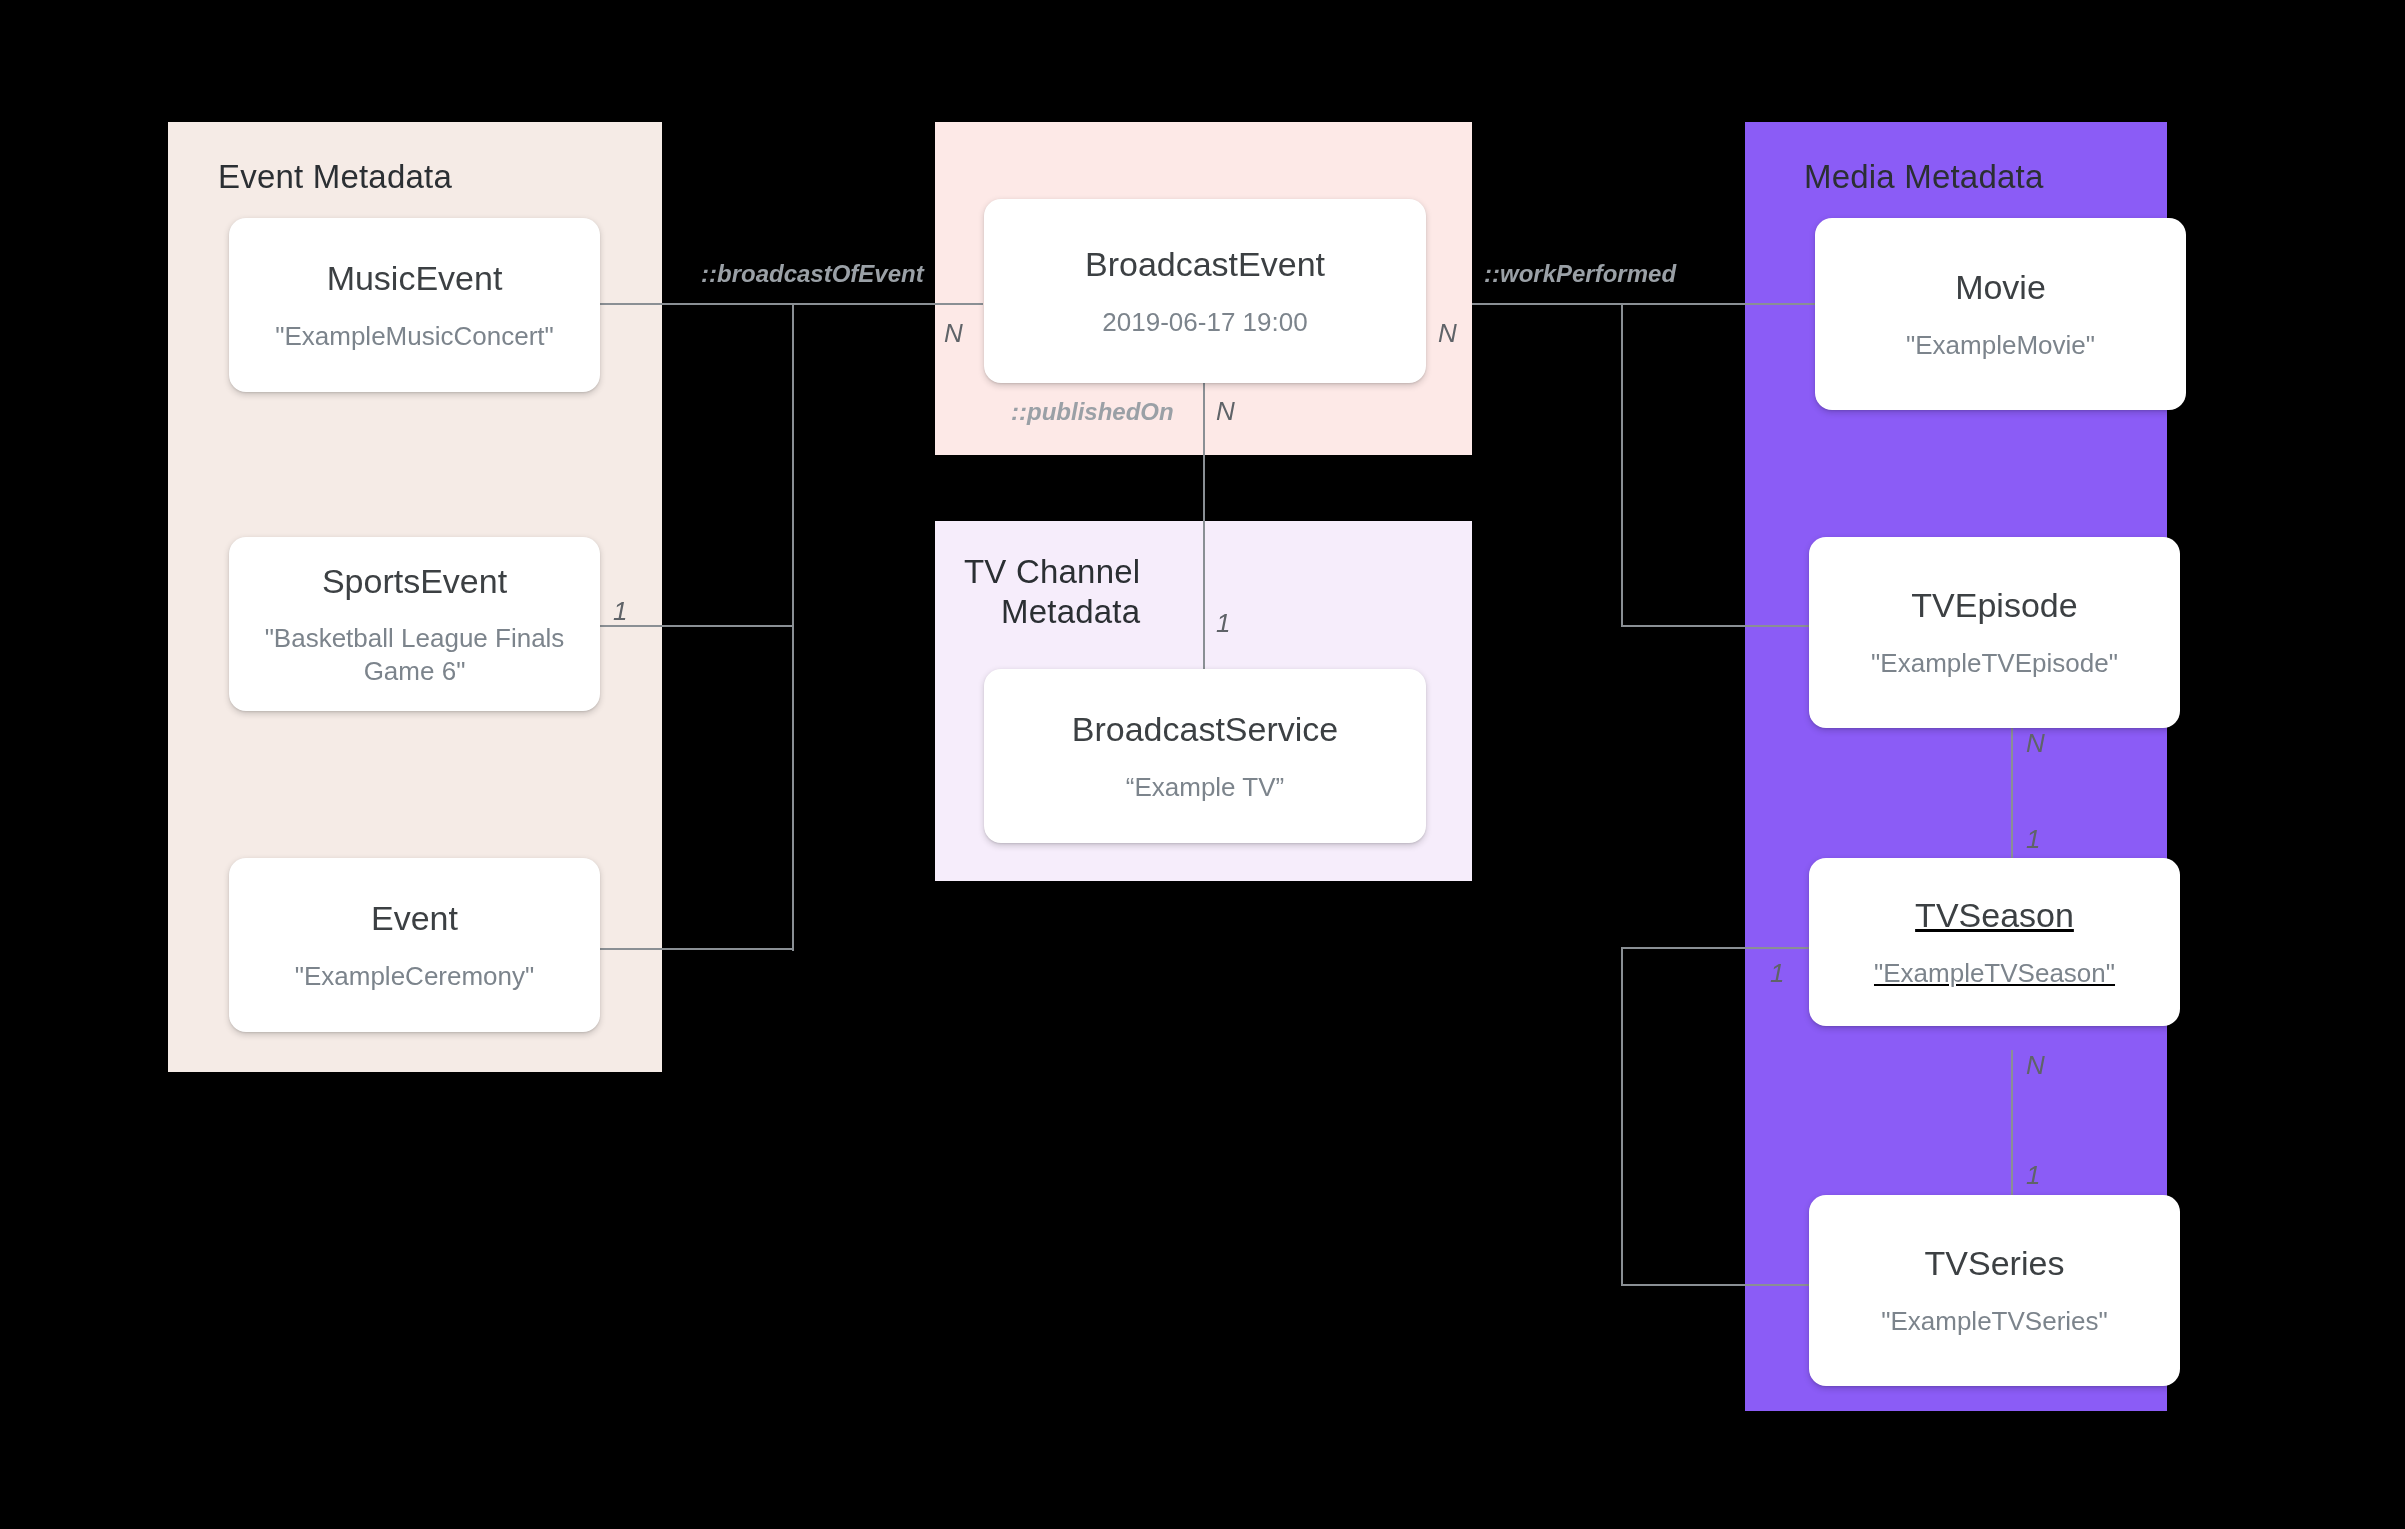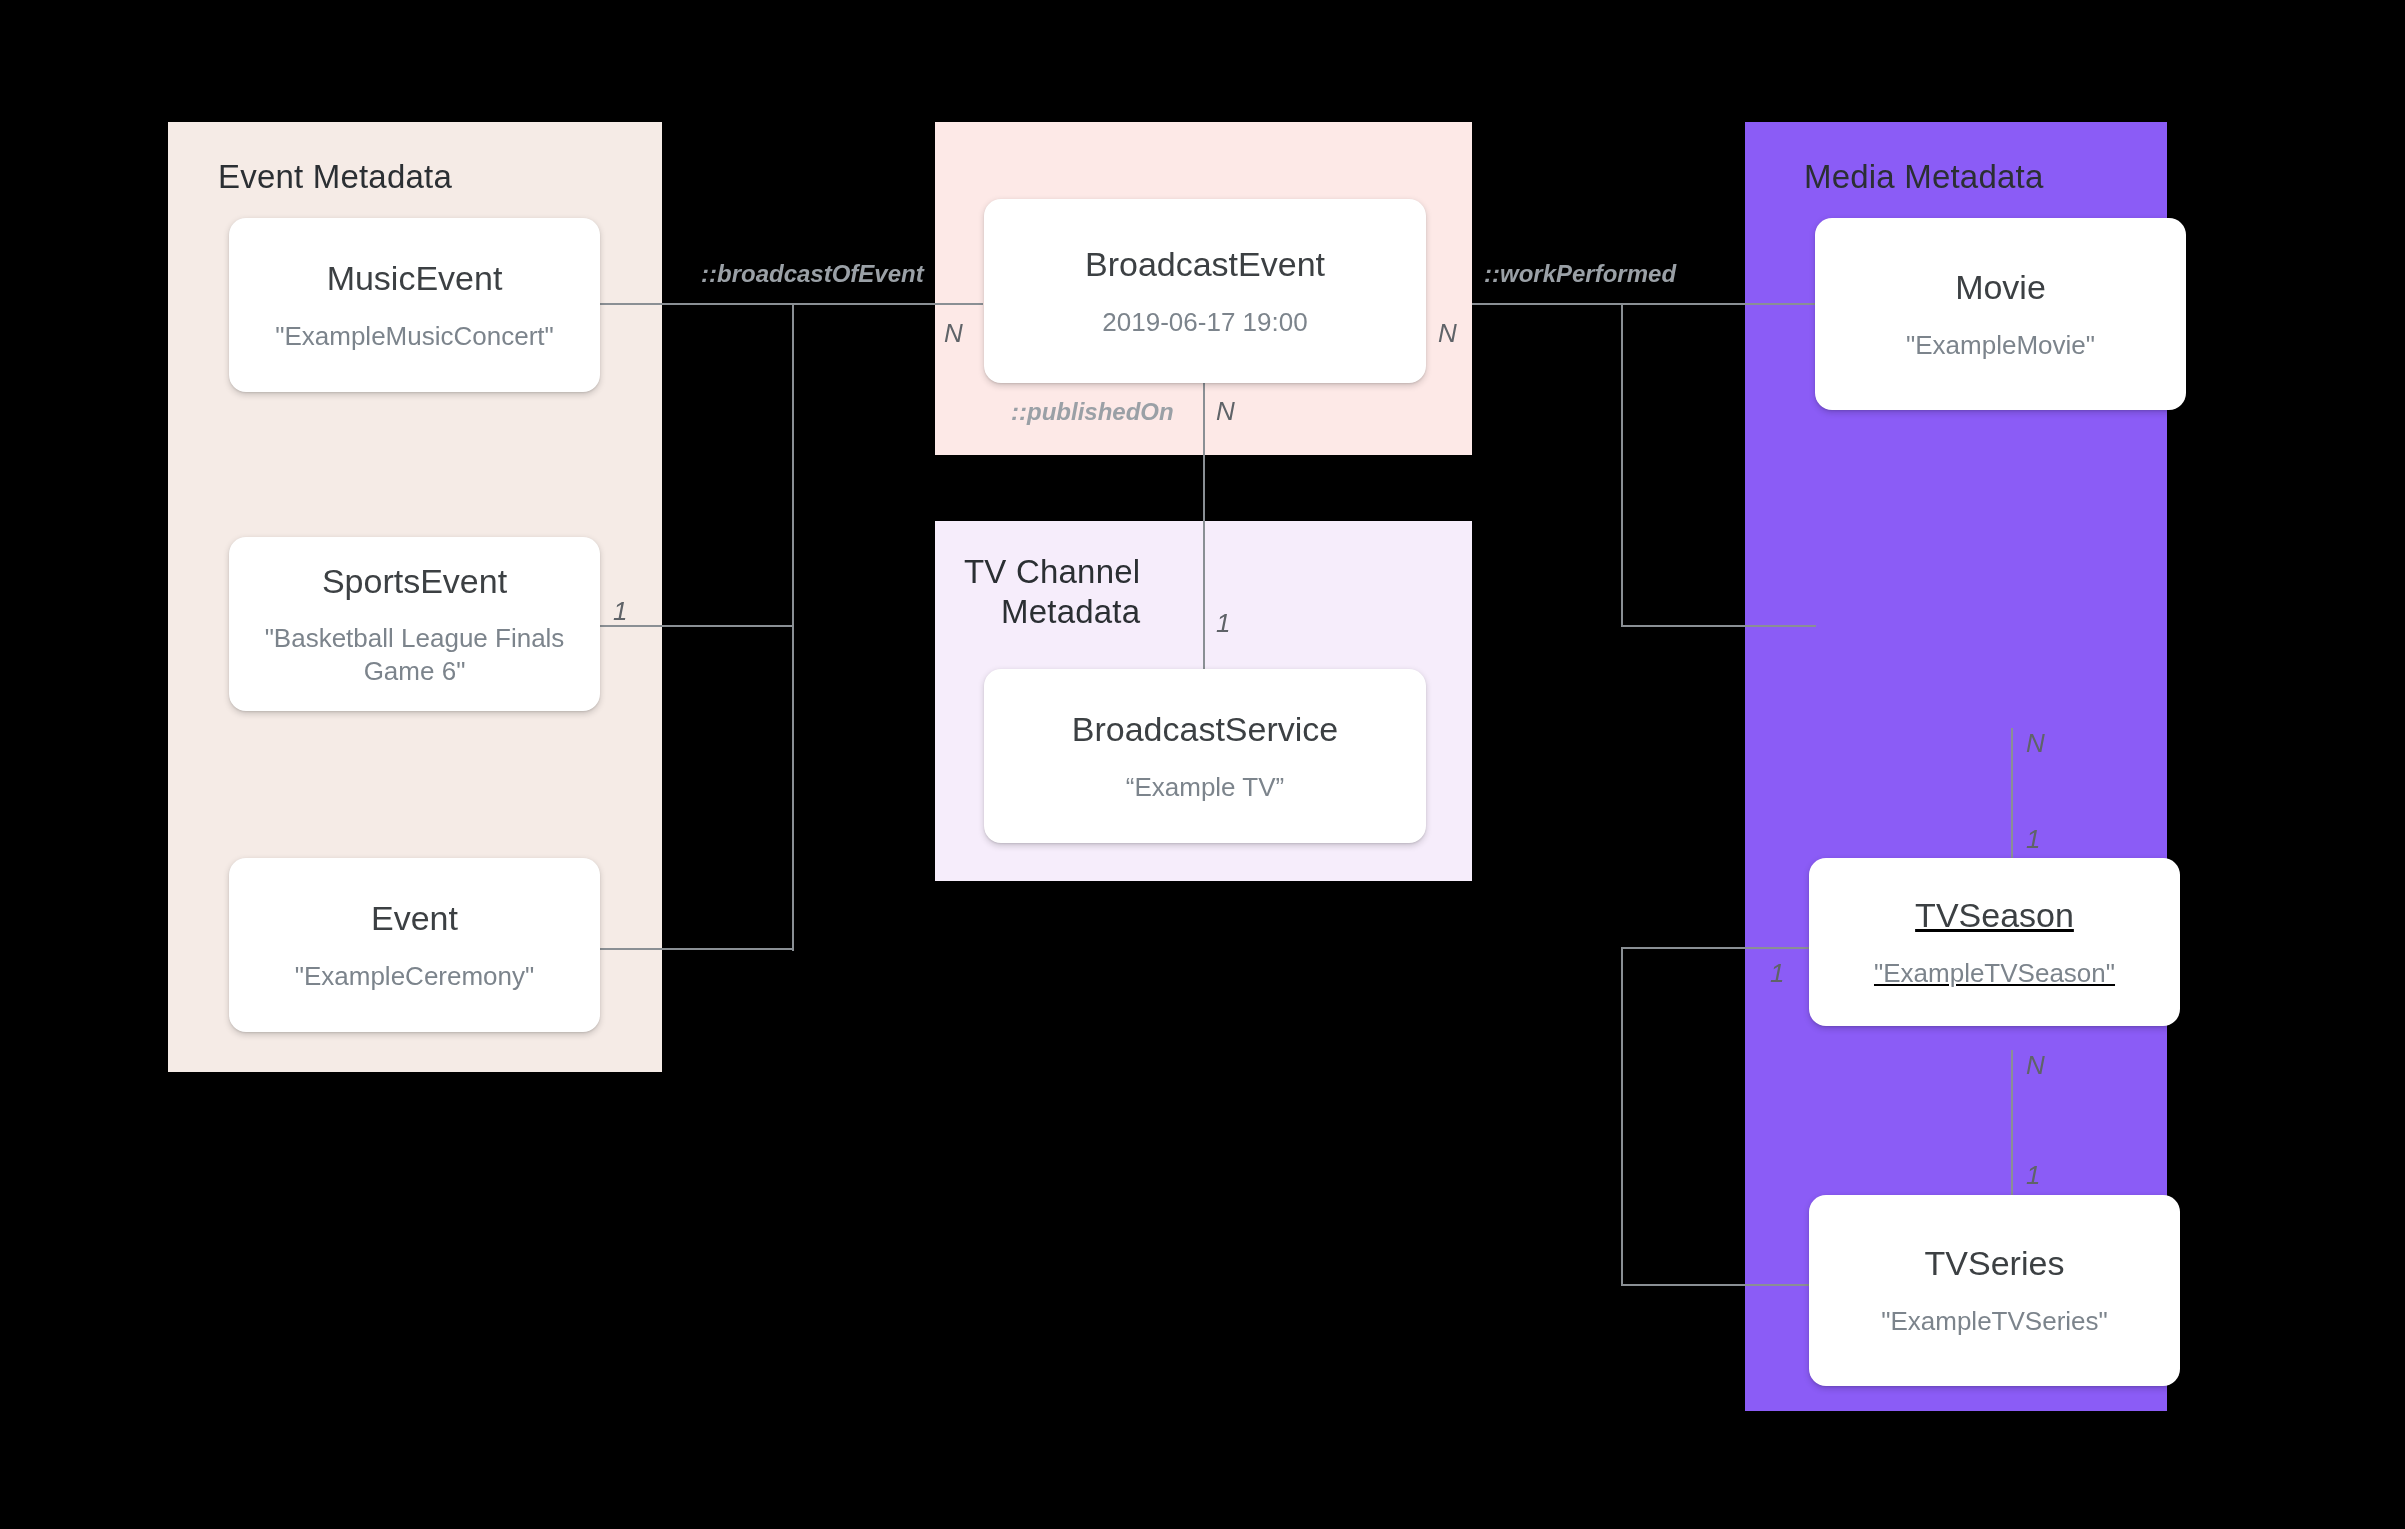--- a/index.html
+++ b/index.html
@@ -100,20 +100,24 @@
   <div class="card" style="left:984px;top:669px;width:442px;height:174px;">
     <div class="card-title">BroadcastService</div>
     <div class="card-sub">“Example TV”</div>
   </div>
 
   <div class="card" style="left:1815px;top:218px;width:371px;height:192px;">
     <div class="card-title">Movie</div>
     <div class="card-sub">"ExampleMovie"</div>
   </div>
 
+  <div class="card" style="left:1809px;top:537px;width:371px;height:191px;">
+    <div class="card-title">TVEpisode</div>
+    <div class="card-sub">"ExampleTVEpisode"</div>
+  </div>
 
   <div class="card" style="left:1809px;top:858px;width:371px;height:168px;text-decoration:underline;">
     <div class="card-title">TVSeason</div>
     <div class="card-sub">"ExampleTVSeason"</div>
   </div>
 
   <div class="card" style="left:1809px;top:1195px;width:371px;height:191px;">
     <div class="card-title">TVSeries</div>
     <div class="card-sub">"ExampleTVSeries"</div>
   </div>

